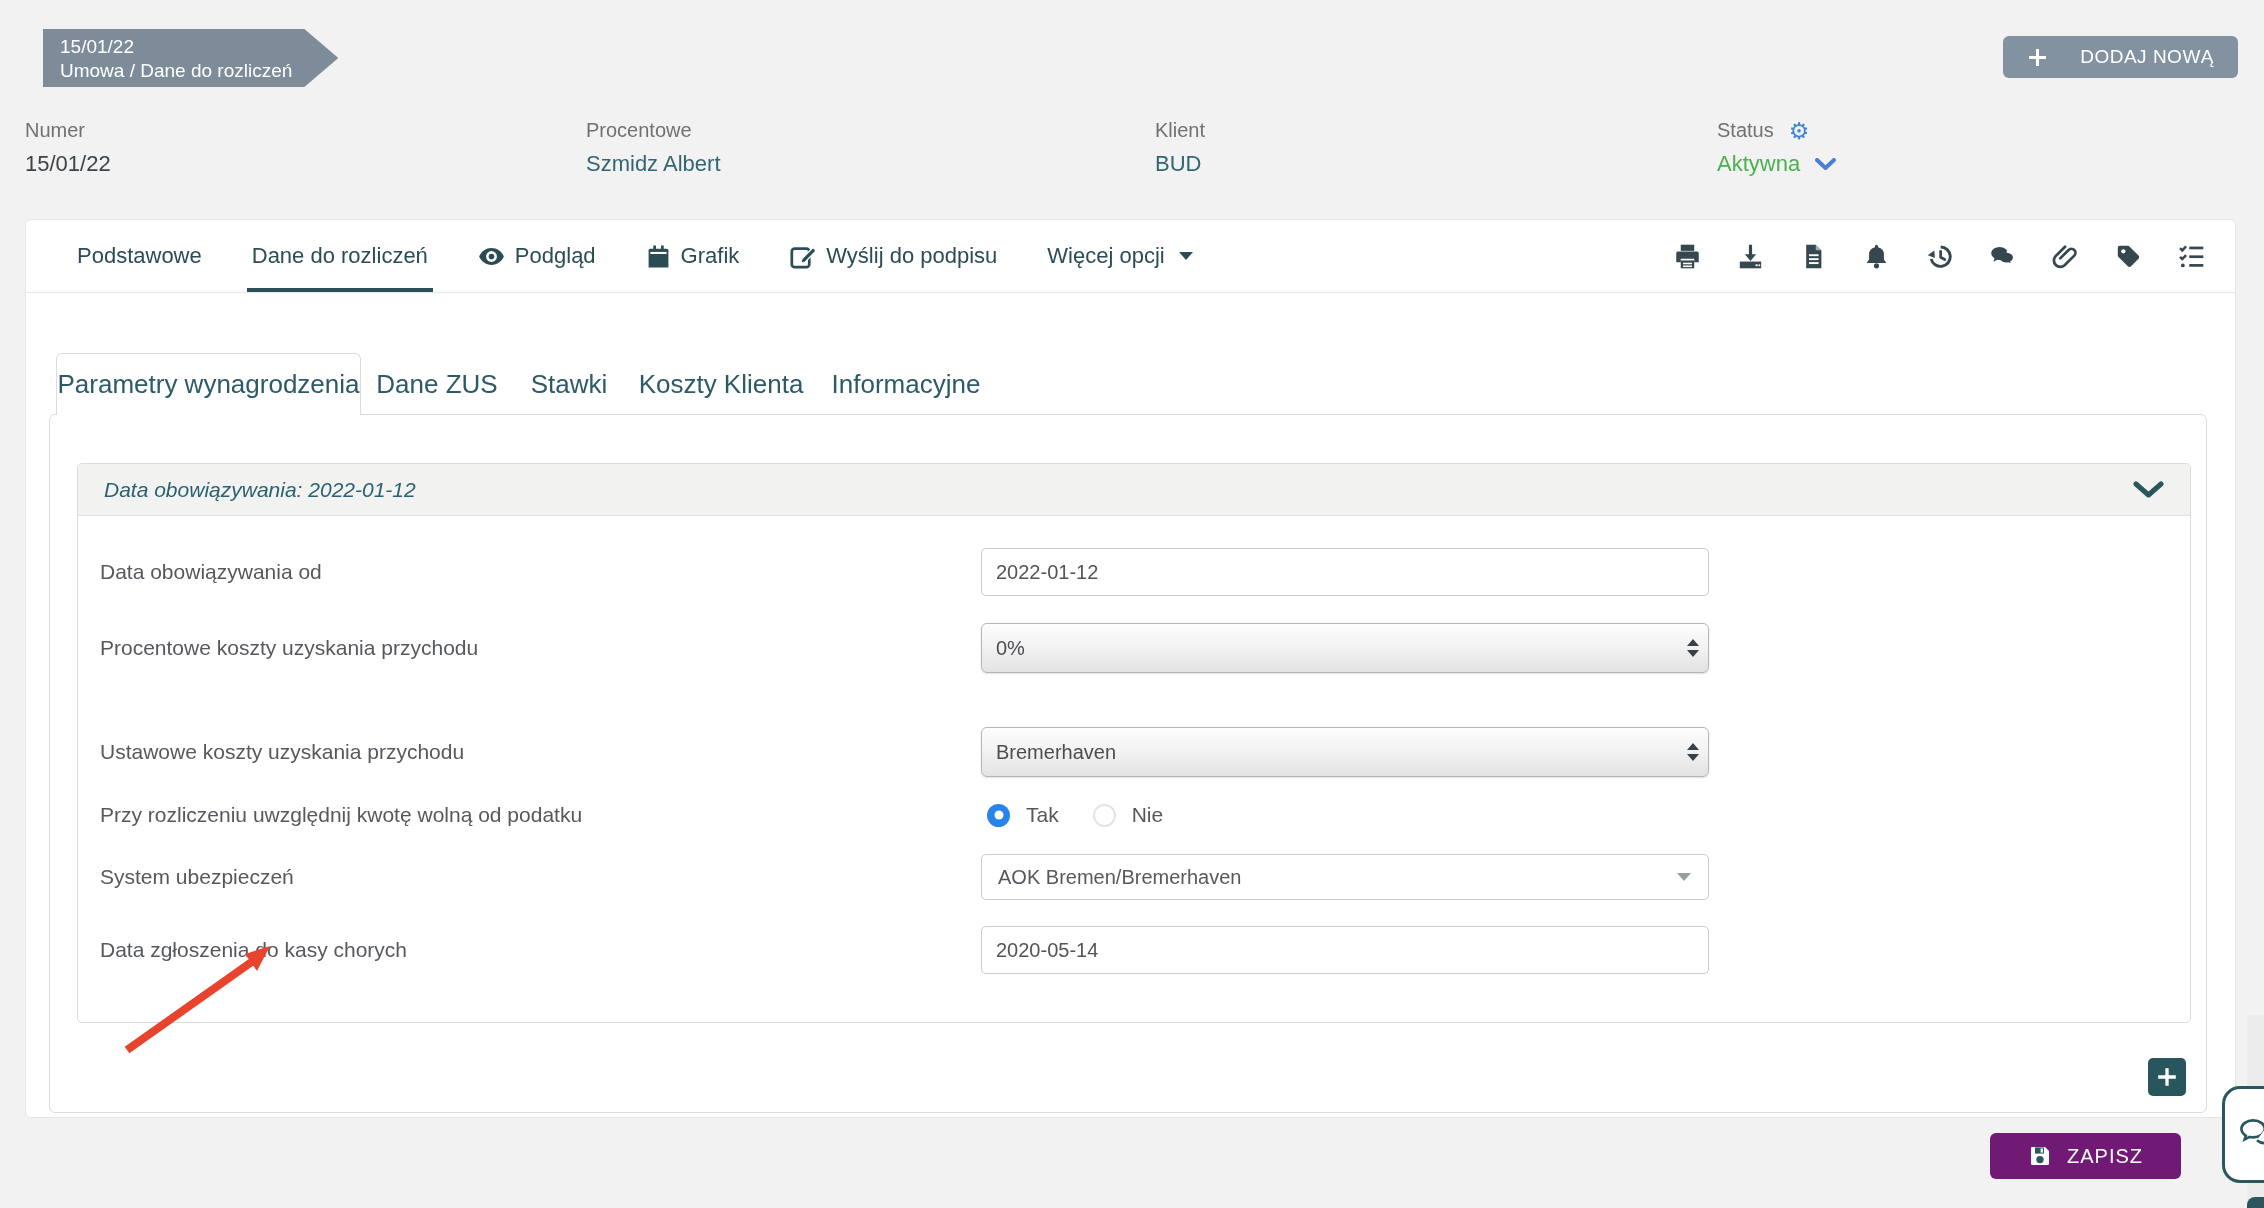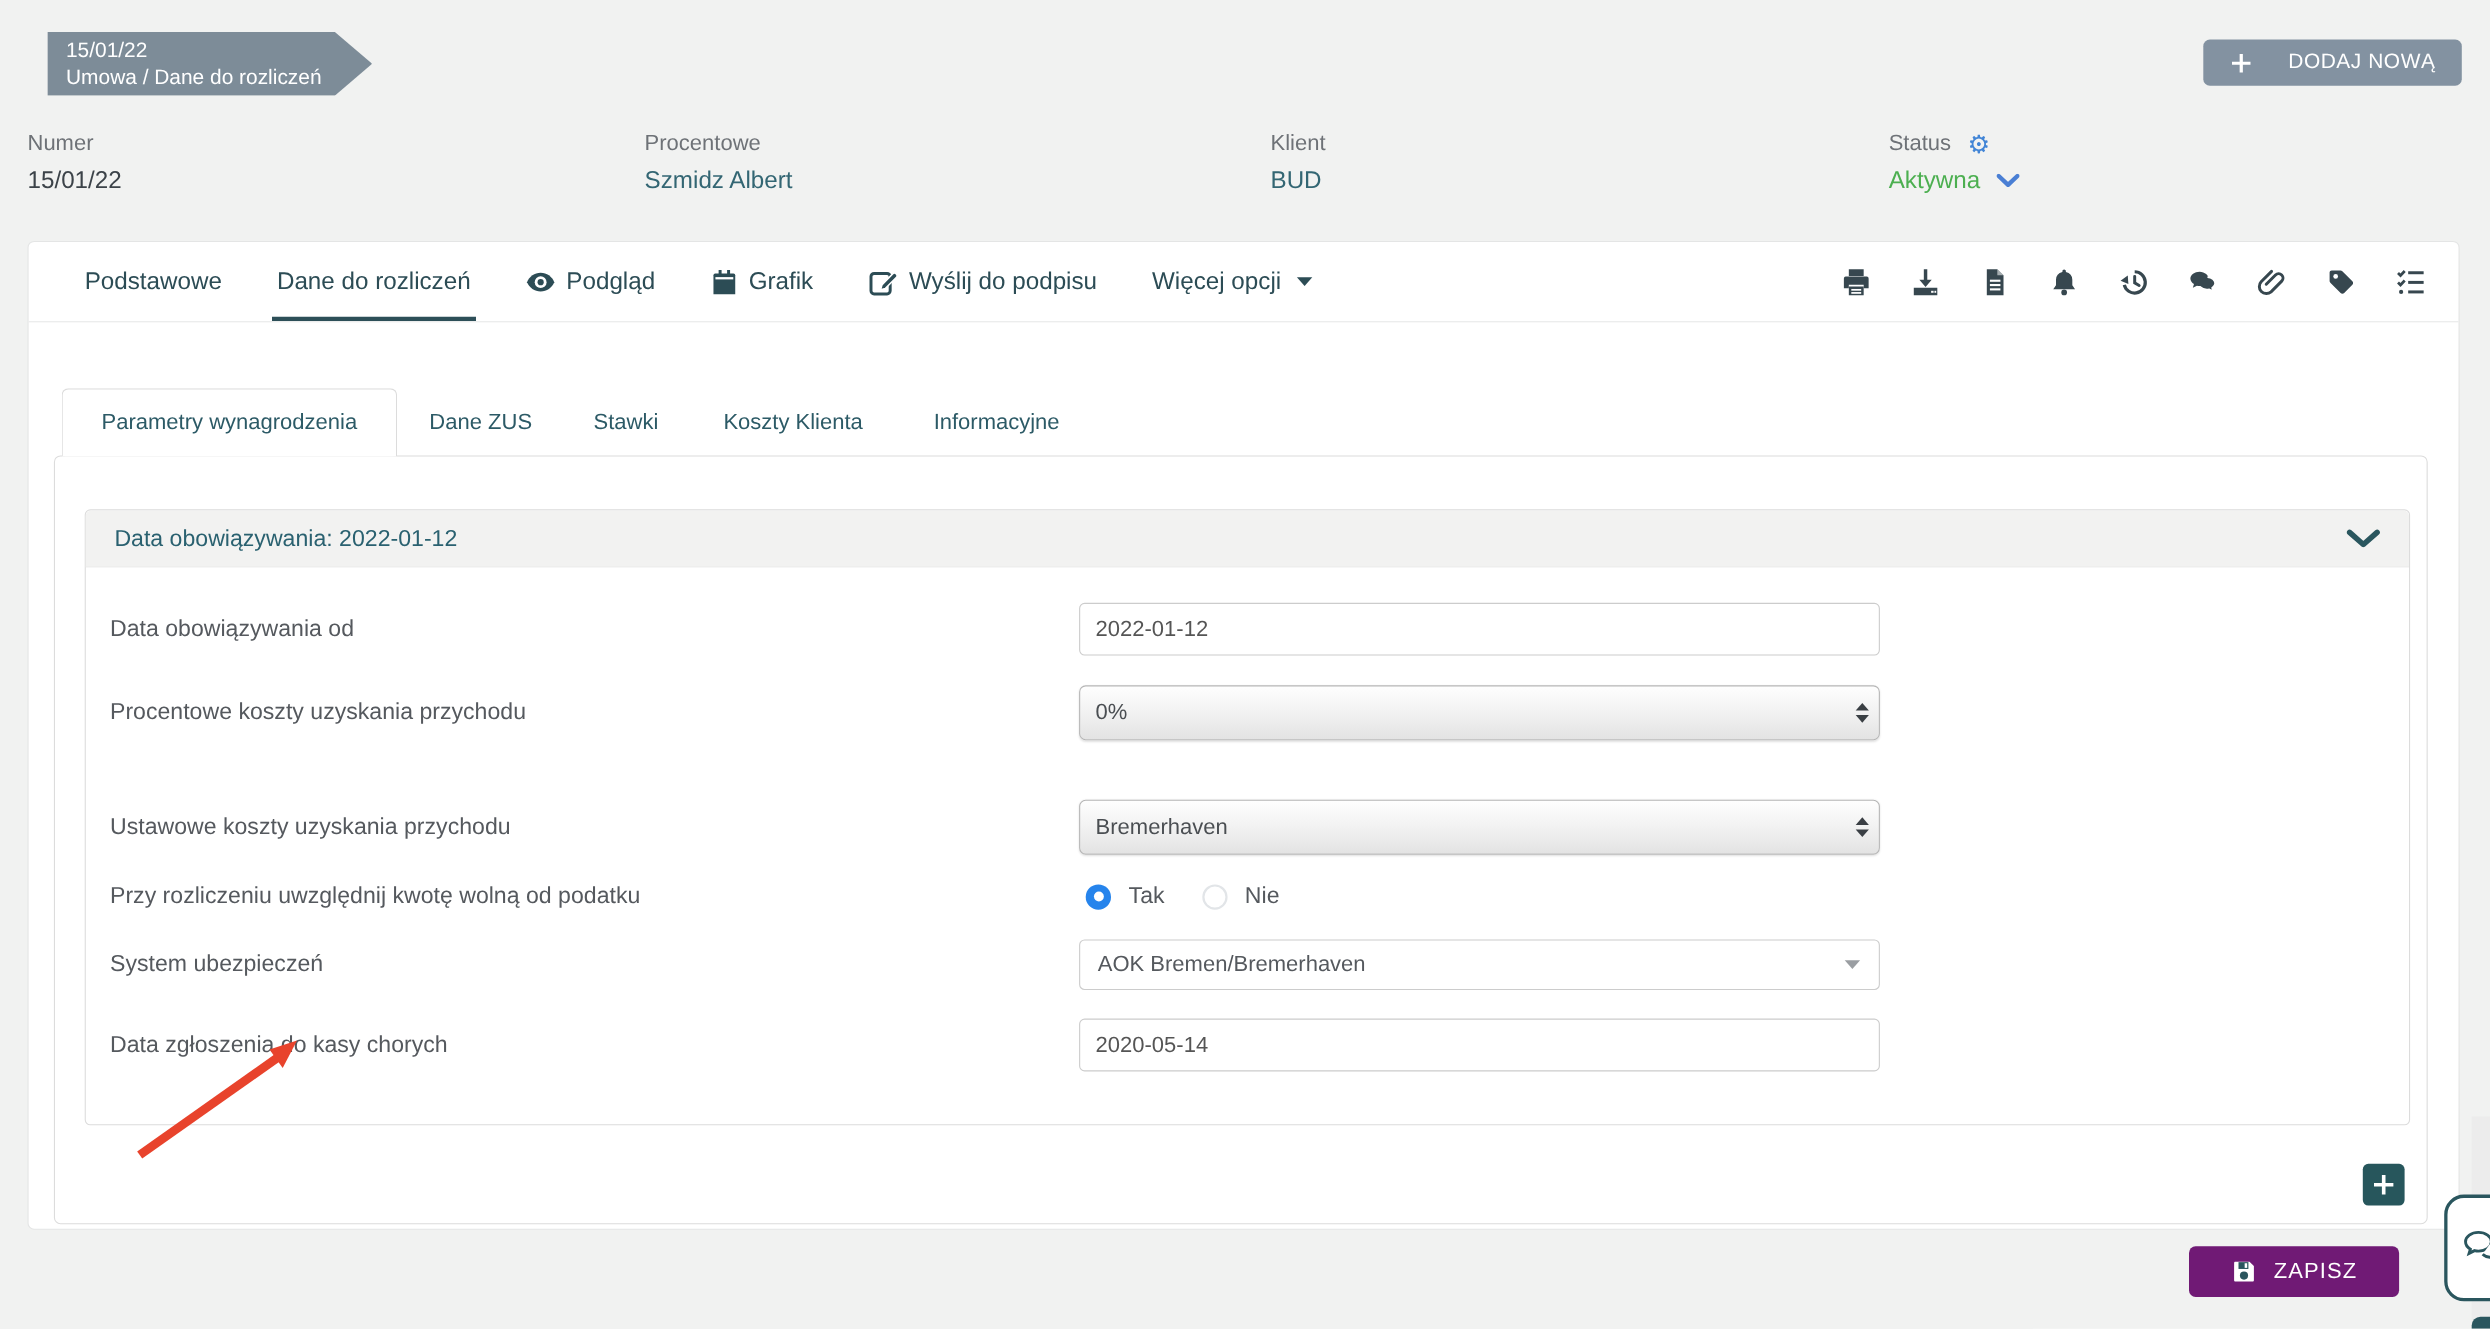--- a/index.html
+++ b/index.html
@@ -56,42 +56,42 @@
     border-top:8px solid #2c4c55; margin-left:4px;
   }
   .icon-toolbar {
     position:absolute; right:30px; top:0; height:73px;
     display:flex; align-items:center; gap:36px;
   }
   .tool { width:27px; height:27px; cursor:pointer; display:flex; }
   
   .subtab {
     position:absolute; top:133px; height:62px; display:flex; align-items:center;
-    font-size:20px; color:#2c5a66; cursor:pointer; white-space:nowrap;
+    font-size:26px; color:#2c5a66; cursor:pointer; white-space:nowrap;
   }
   .subtab.plain { transform:translateX(-50%); }
   .subtab.active {
     left:30px; width:305px; justify-content:center;
     background:#fff; border:1px solid #dcdcdc; border-bottom:none;
     border-radius:6px 6px 0 0; z-index:3;
   }
   
   .panel {
     position:absolute; left:23px; top:194px; width:2158px; height:699px;
     background:#fff; border:1px solid #dcdcdc; border-radius:6px; z-index:2;
   }
   
   .accordion {
     position:absolute; left:27px; top:48px; width:2114px; height:560px;
     border:1px solid #dcdcdc; border-radius:5px; background:#fff;
   }
   .acc-header {
     height:52px; background:#f2f2f1; border-bottom:1px solid #e2e2e1;
     border-radius:5px 5px 0 0; display:flex; align-items:center;
-    padding:0 26px; cursor:pointer;
+    padding:0 26px; cursor:pointer;font-style:italic;
   }
   .acc-title { font-size:21px; color:#2a6170; flex:1; }
   
   .form-row { position:absolute; left:0; right:0; }
   .f-label {
     position:absolute; left:22px; top:50%; transform:translateY(-50%);
     font-size:21px; color:#55595e; white-space:nowrap;
   }
   .control { position:absolute; left:903px; width:728px; top:0; bottom:0; }
   .text-input {

